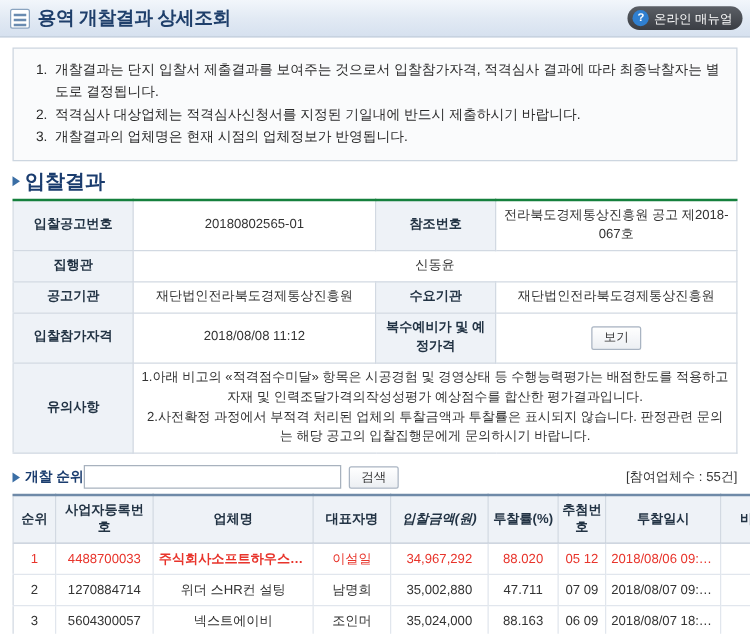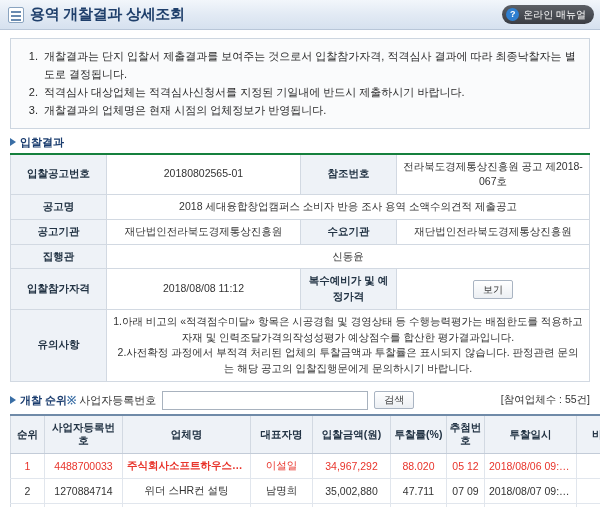--- a/index.html
+++ b/index.html
@@ -85,21 +85,21 @@
   .notice li {
     color: #2a2a2a;
     line-height: 1.65;
     font-size: 11px;
     padding-left: 3px;
   }
 
   
   .section-head {
     margin: 6px 10px 3px 10px;
-    font-size: 11px;
+    font-size: 16px;
     font-weight: bold;
     color: #1a3c6e;
     display: flex;
     align-items: center;
   }
   .section-head .bullet {
     width: 0; height: 0;
     border-left: 6px solid #3a6ea5;
     border-top: 4px solid transparent;
     border-bottom: 4px solid transparent;
@@ -222,21 +222,21 @@
   td.name { text-align: left; white-space: normal; }
   td.amount { text-align: right; }
   td.rate { text-align: right; margin-left: 12px; }
   tr.highlight td { color: #e8342b; }
   tr.highlight td.name { font-weight: bold; }
 
   .col-rank   { width: 34px; }
   .col-bizno  { width: 78px; }
   .col-comp   { width: 128px; }
   .col-rep    { width: 62px; }
-  .col-amt    { width: 78px; }
+  .col-amt    { width: 78px; font-style: italic; }
   .col-ratio  { width: 56px; }
   .col-est    { width: 38px; }
   .col-date   { width: 92px; }
   .col-memo   { width: 52px; }
 </style>
 </head>
 <body>
 
 <div class="titlebar">
   <span class="doc-icon"></span>
@@ -262,32 +262,28 @@
 
 <table class="detail">
   <tbody>
       <tr>
     <th>입찰공고번호</th>
     <td style="width:194px">20180802565-01</td>
     <th>참조번호</th>
     <td>전라북도경제통상진흥원 공고 제2018-067호</td>
   </tr>
   <tr>
-    <th>공고명</th>
-    <td colspan="3">2018 세대융합창업캠퍼스 소비자 반응 조사 용역 소액수의견적 제출공고</td>
+    <th>집행관</th>
+    <td colspan="3" style="text-align:center">신동윤</td>
   </tr>
   <tr>
     <th>공고기관</th>
     <td>재단법인전라북도경제통상진흥원</td>
     <th>수요기관</th>
     <td>재단법인전라북도경제통상진흥원</td>
-  </tr>
-  <tr>
-    <th>집행관</th>
-    <td colspan="3" style="text-align:center">신동윤</td>
   </tr>
   <tr>
     <th>입찰참가자격</th>
     <td>2018/08/08 11:12</td>
     <th>복수예비가 및 예정가격</th>
     <td>
       <span class="small-btn">보기</span>
     </td>
   </tr>
   <tr>
@@ -295,24 +291,20 @@
     <td class="notes" colspan="3" style="white-space:pre-line">1.아래 비고의 «적격점수미달» 항목은 시공경험 및 경영상태 등 수행능력평가는 배점한도를 적용하고 자재 및 인력조달가격의작성성평가 예상점수를 합산한 평가결과입니다.
 2.사전확정 과정에서 부적격 처리된 업체의 투찰금액과 투찰률은 표시되지 않습니다. 판정관련 문의는 해당 공고의 입찰집행문에게 문의하시기 바랍니다.</td>
   </tr>
 </tbody>
   </table>
 
 <div class="filter-bar">
   <span class="lbl">
     <span class="bullet"></span>
     <span>개찰 순위</span>
-  </span>
-  <span class="sub">
-    <span style="color:#3a6ea5;font-weight:bold">※</span>
-    <span>사업자등록번호</span>
   </span>
   <input class="txt" type="text" value="" style="">
   <span class="small-btn">검색</span>
   <span class="count-note">[참여업체수 : 55건]</span>
 </div>
 
 <table class="results">
   <thead>
     <tr>
       <th class="col-rank">순위</th>

